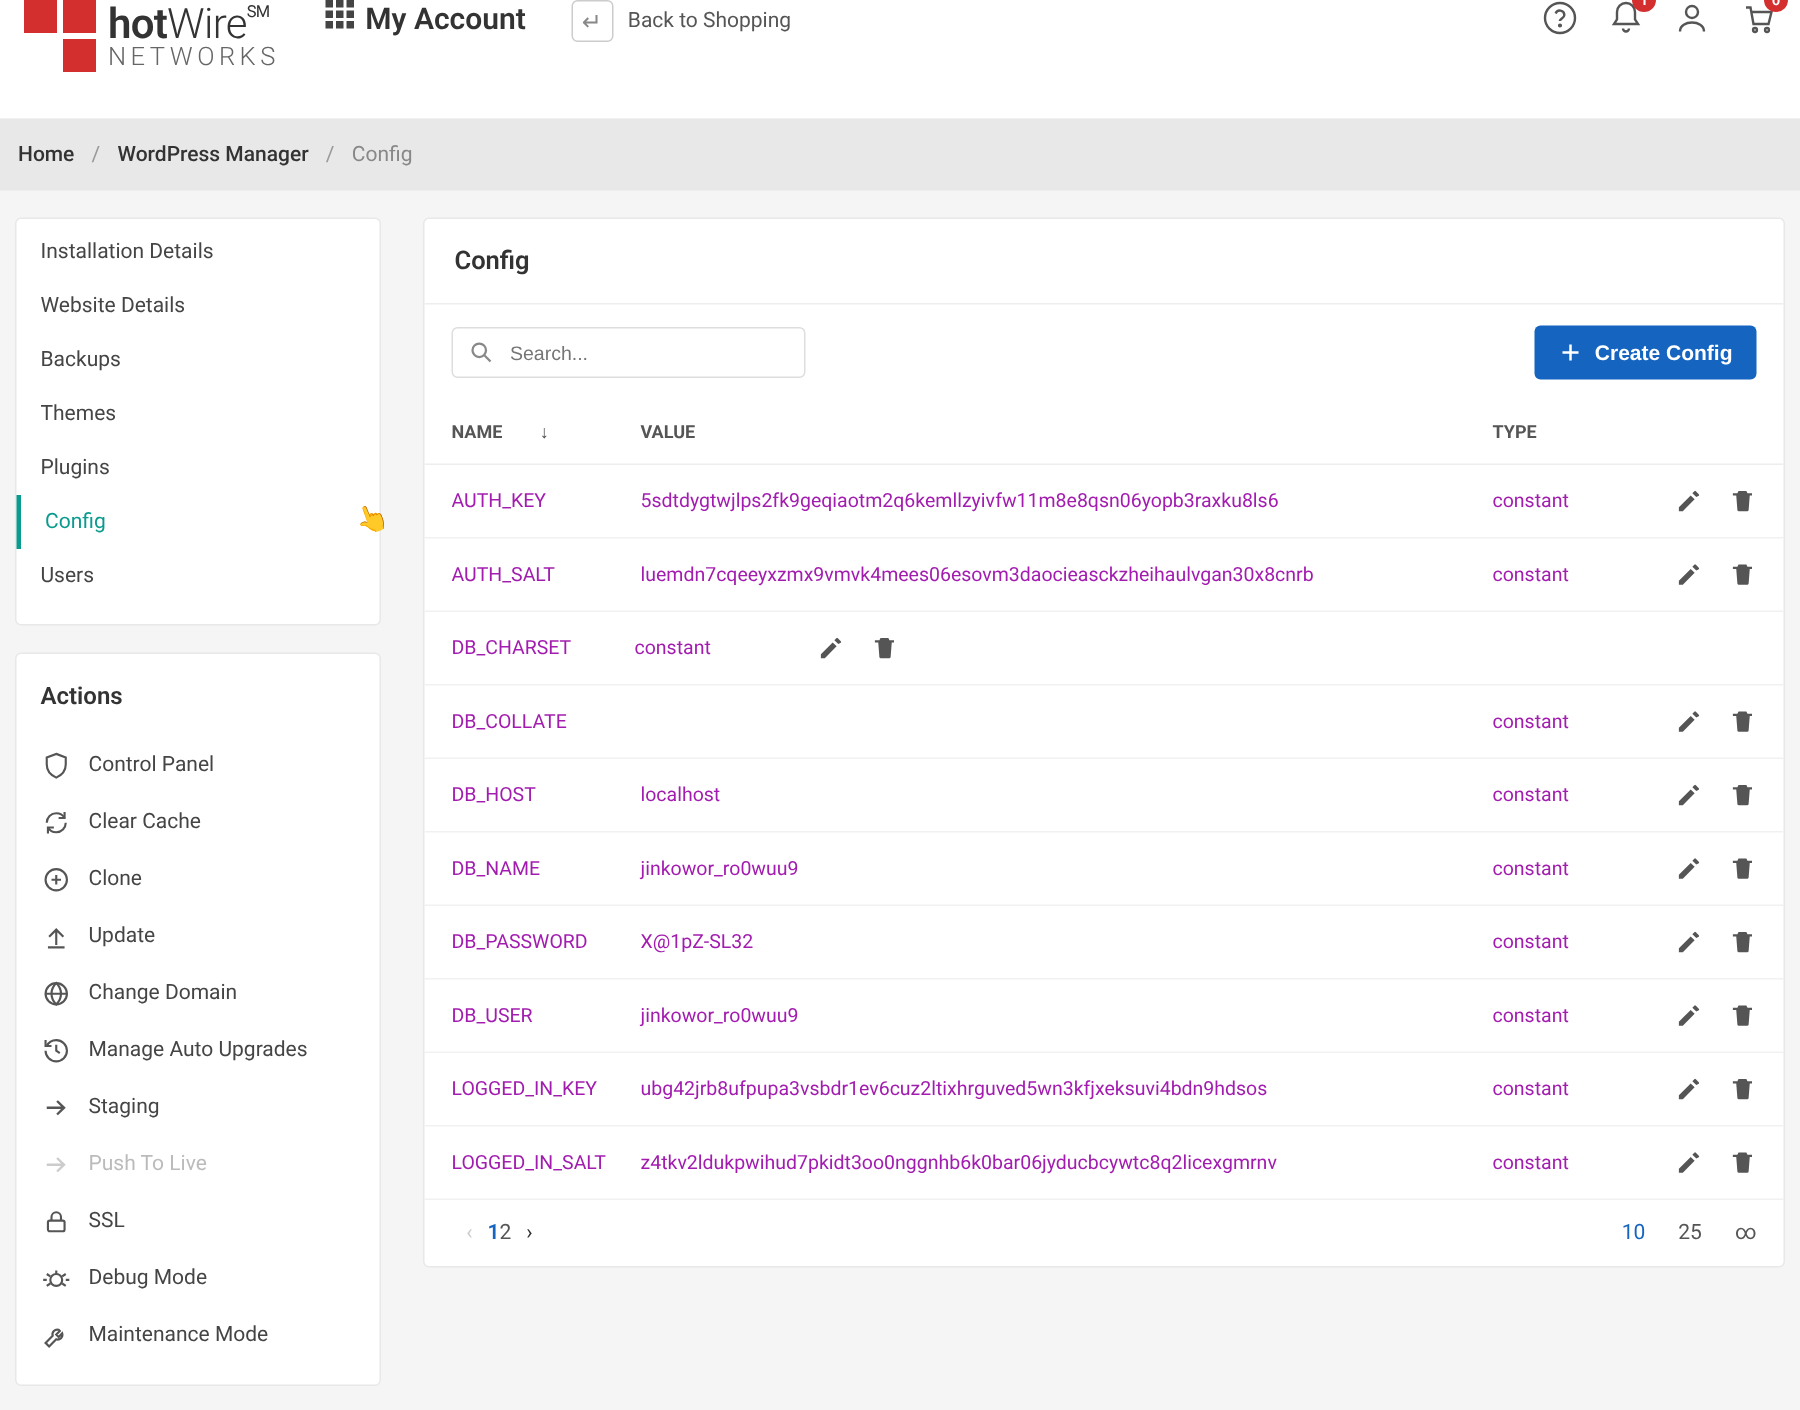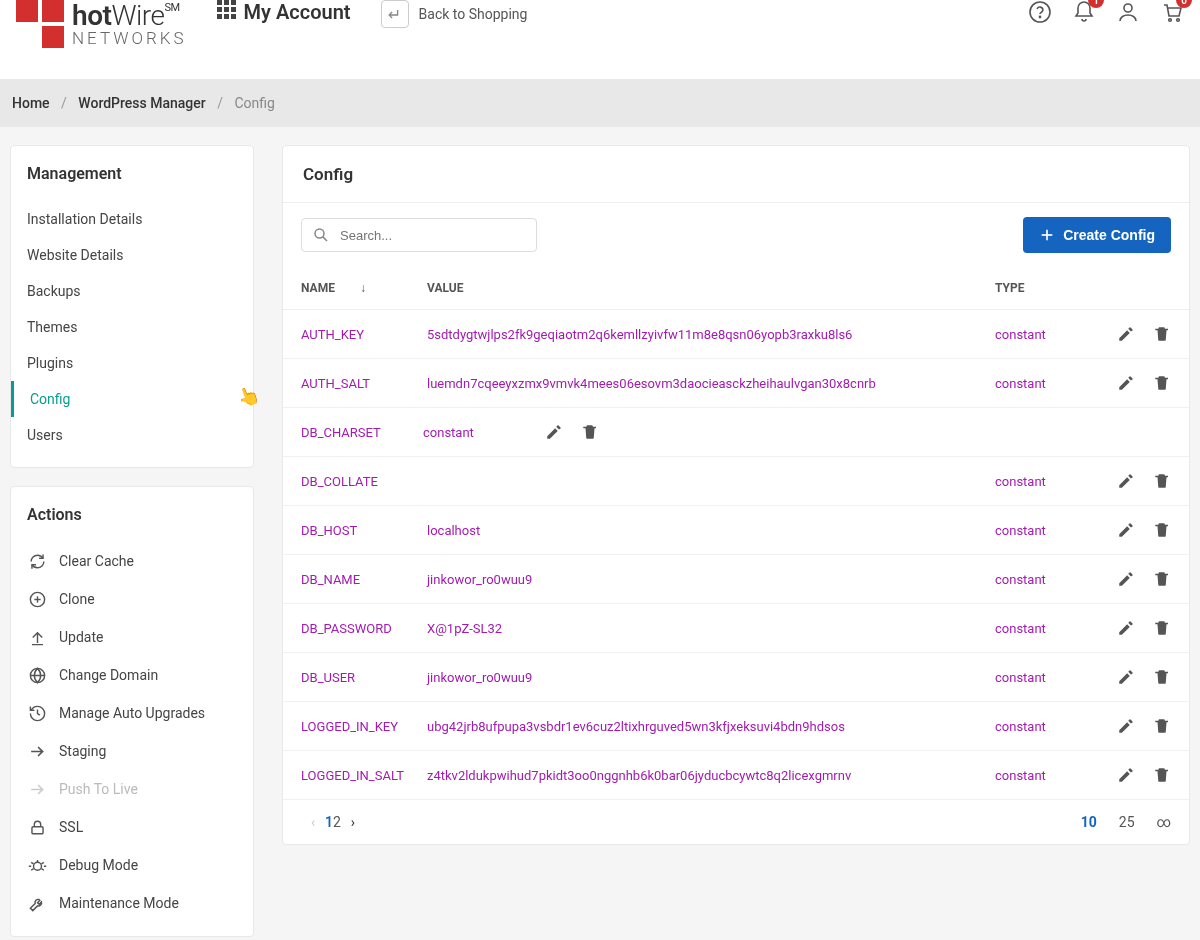--- a/index.html
+++ b/index.html
@@ -58,21 +58,21 @@
 .trow { display: flex; align-items: center; padding: 15px 0; border-bottom: 1px solid #f1f1f1; font-size: 13px; color: #a21caf; }
 .trow .col-actions { display: flex; gap: 18px; justify-content: flex-end; }
 .row-icon { color: #555; cursor: pointer; width: 18px; height: 18px; }
 .row-icon svg { width: 18px; height: 18px; }
 .pagination { display: flex; align-items: center; padding: 14px 18px; font-size: 14px; }
 .pagination .pg { width: 28px; text-align: center; cursor: pointer; color: #555; }
 .pagination .pg.active { color: #1565c0; font-weight: 600; }
 .pagination .chev { width: 24px; text-align: center; }
 .pagination .right { margin-left: auto; display: flex; gap: 22px; }
 .pagination .right .sz { cursor: pointer; color: #555; }
-.pagination .right .sz.active { color: #1565c0; font-weight: 700; }
+.pagination .right .sz.active { color: #1565c0; font-weight: 400; }
 .cursor-hand { position: absolute; right: -6px; top: 5px; font-size: 18px; transform: rotate(-20deg); }
 </style>
 </head>
 <body>
 
 <div class="header">
   <div class="logo-group">
     <div class="logo-squares">
       <div class="sq"></div>
         <div class="sq"></div>
@@ -136,34 +136,41 @@
   <a href="#">Home</a>
   <span class="sep">/</span>
   <a href="#">WordPress Manager</a>
   <span class="sep">/</span>
   <span class="current">Config</span>
 </div>
 
 <div class="layout">
   <div class="sidebar">
     <div class="card">
-      <div class="card-title">Management</div>
       <div class="mgmt-list" id="mgmt-list">
           <div class="mgmt-item">Installation Details</div>
           <div class="mgmt-item">Website Details</div>
           <div class="mgmt-item">Backups</div>
           <div class="mgmt-item">Themes</div>
           <div class="mgmt-item">Plugins</div>
           <div class="mgmt-item active">Config<span class="cursor-hand">👆</span></div>
           <div class="mgmt-item">Users</div>
         </div>
     </div>
     <div class="card">
       <div class="card-title">Actions</div>
       <div class="actions-list" id="actions-list">
+          <div class="action-item">
+            <span class="aicon">
+              <svg viewBox="0 0 24 24" fill="none" stroke="currentColor" stroke-width="1.8">
+                <path d="M12 2l8 3v6c0 5-3.5 9-8 11-4.5-2-8-6-8-11V5l8-3z"></path>
+              </svg>
+            </span>
+            <span>Control Panel</span>
+          </div>
           <div class="action-item">
             <span class="aicon">
               <svg viewBox="0 0 24 24" fill="none" stroke="currentColor" stroke-width="1.8">
                 <path d="M4 12a8 8 0 018-8 8 8 0 017 4"></path>
                 <path d="M20 12a8 8 0 01-8 8 8 8 0 01-7-4"></path>
                 <path d="M19 3v5h-5M5 21v-5h5"></path>
               </svg>
             </span>
             <span>Clear Cache</span>
           </div>

